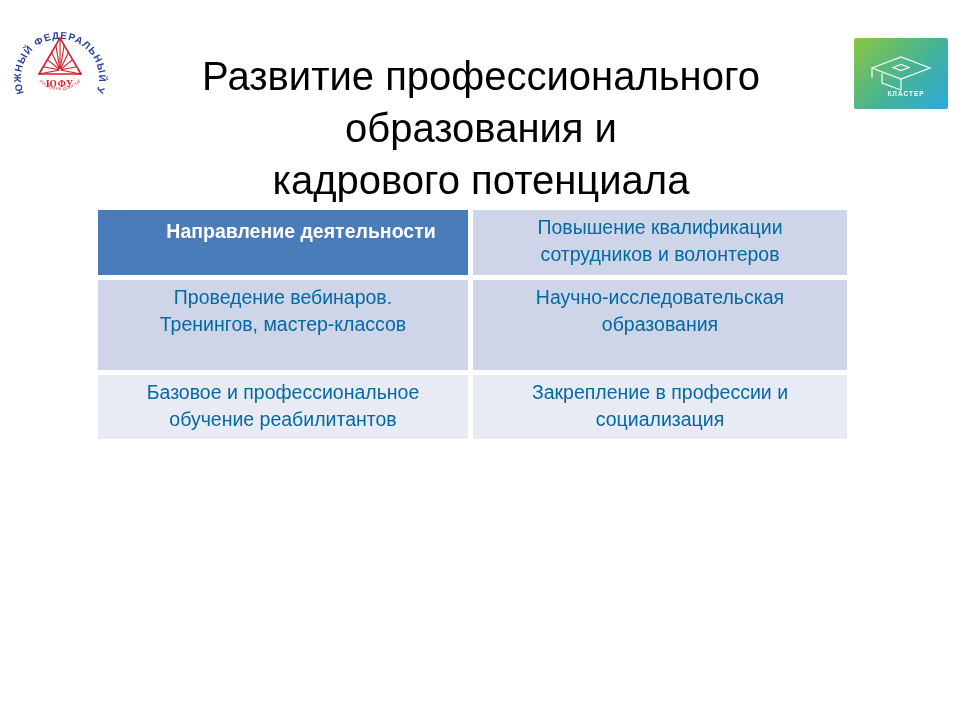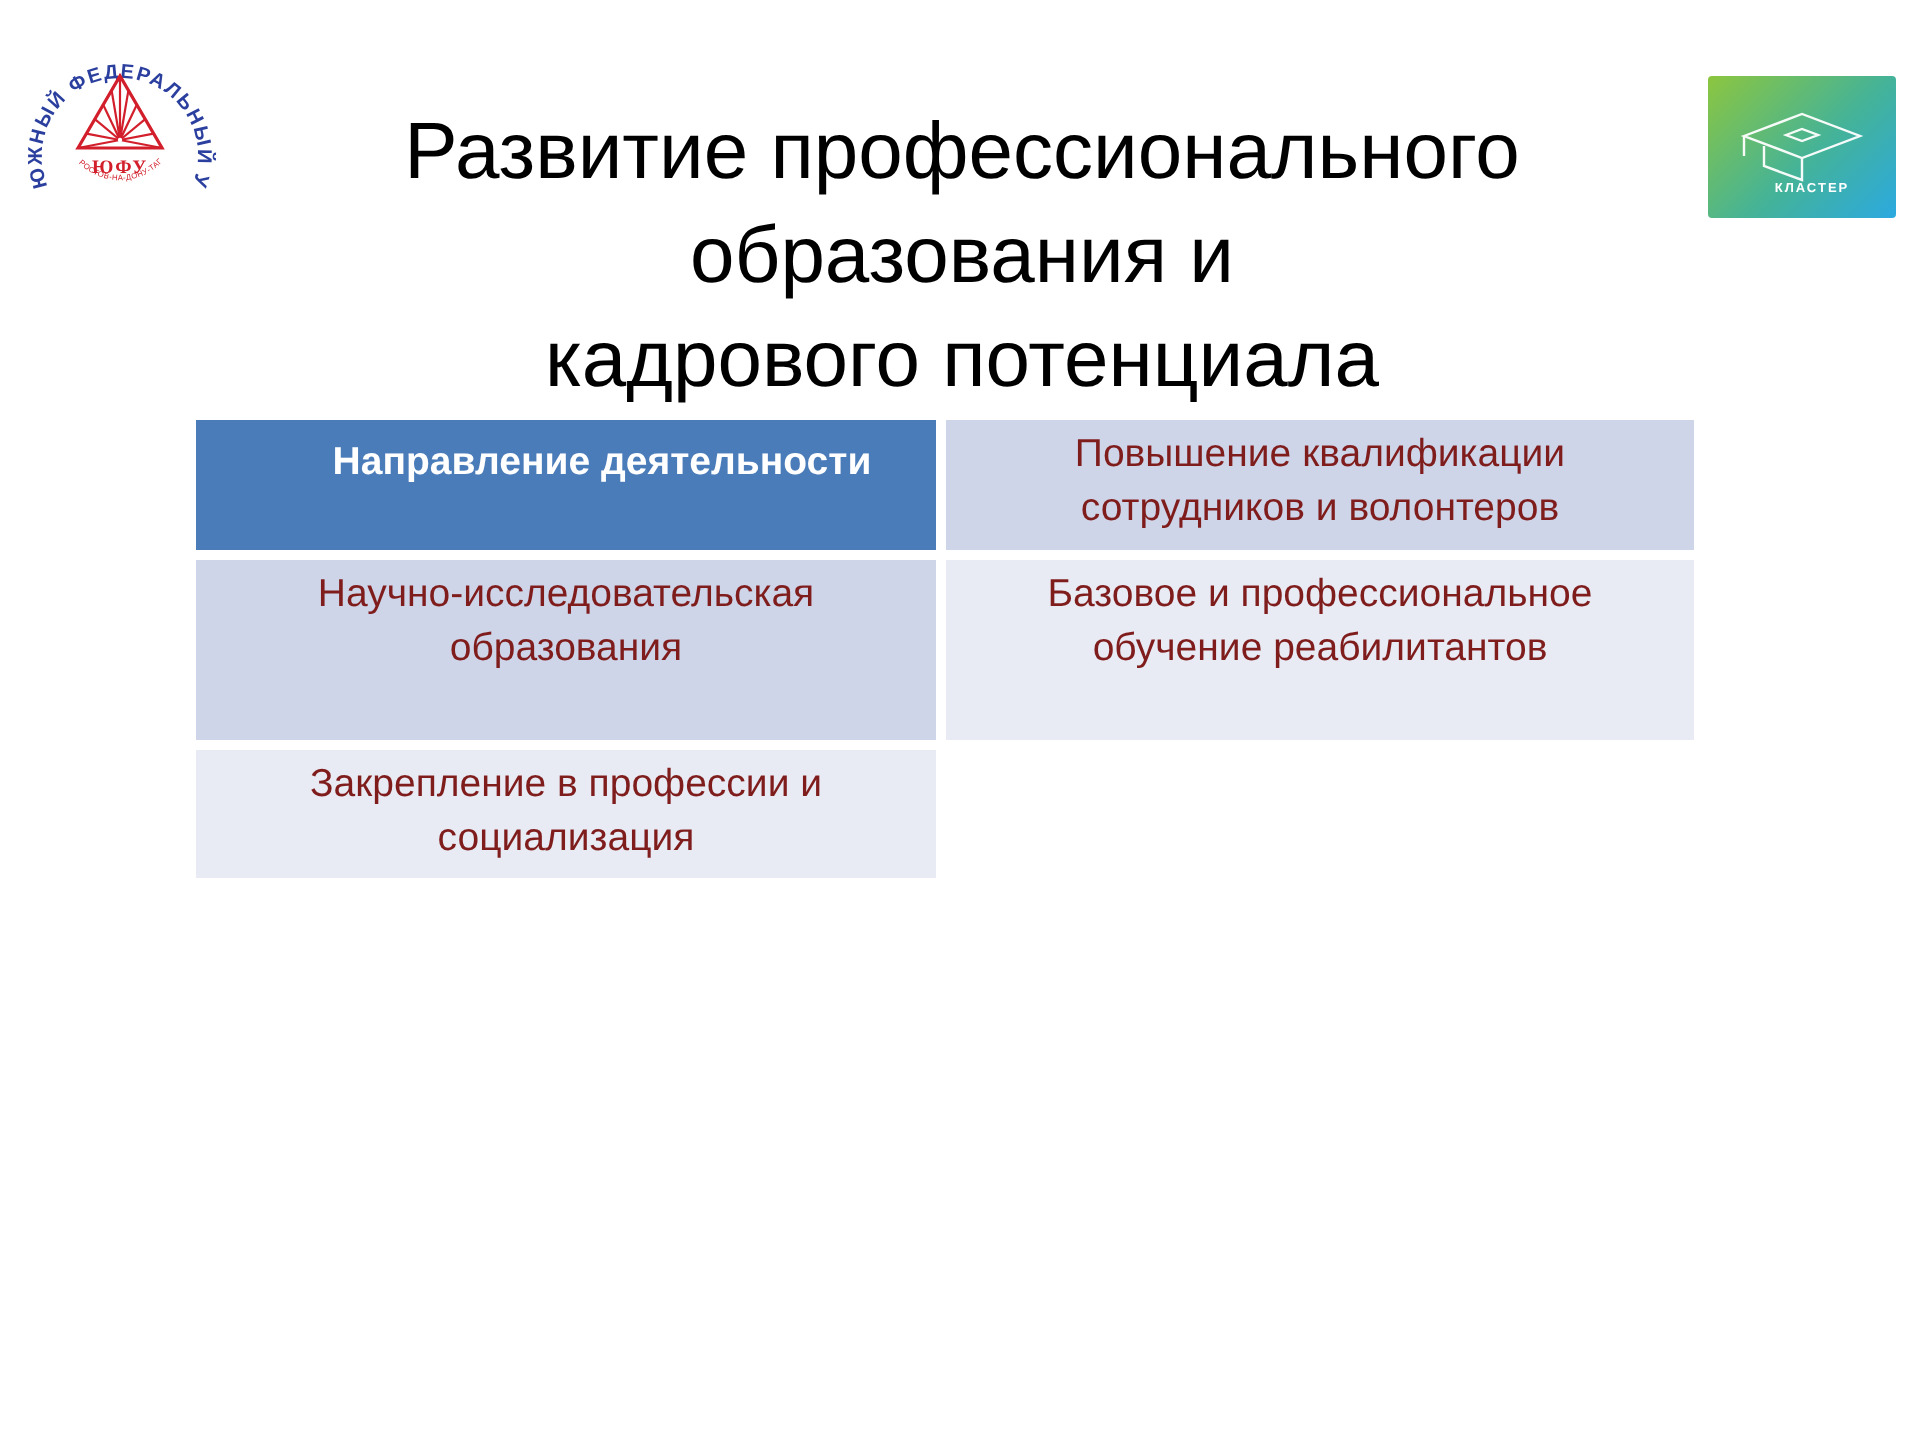--- a/index.html
+++ b/index.html
@@ -30,21 +30,21 @@
   .table{
     position:absolute; left:98px; top:210px; width:749px;
     display:grid;
     grid-template-columns:370px 374px;
     grid-template-rows:65px 90px 64px 92px 61px;
     column-gap:5px; row-gap:5px;
     background:#ffffff;
   }
   .cell{
     text-align:center; white-space:pre-wrap;
-    font-size:19.5px; line-height:27px; color:#7f1d1d;
+    font-size:19.5px; line-height:27px; color:#0369a1;
     padding-top:4px; box-sizing:border-box;
   }
   .cell.head{
     background:#4A7CBA; color:#ffffff; font-weight:bold;
     padding-top:8px; font-size:19.5px;padding-left:36px;
   }
   .cell.dark{ background:#CFD5E8; }
   .cell.light{ background:#E9EBF4; }
 </style>
 </head>
@@ -101,20 +101,22 @@
       </g>
       <text x="52" y="58" text-anchor="middle" font-size="6.5" font-weight="bold" letter-spacing="1" fill="#ffffff" font-family="Liberation Sans, sans-serif">КЛАСТЕР</text>
     </svg>
   </div>
 
   <div class="table">
     <div class="cell head">Направление деятельности</div>
 
     <div class="cell dark">Повышение квалификации
 сотрудников и волонтеров</div>
+    <div class="cell dark">Проведение вебинаров.
+Тренингов, мастер-классов</div>
 
 
     <div class="cell dark">Научно-исследовательская
 образования</div>
 
     <div class="cell light">Базовое и профессиональное
 обучение реабилитантов</div>
     <div class="cell light">Закрепление в профессии и
 социализация</div>
   </div>

